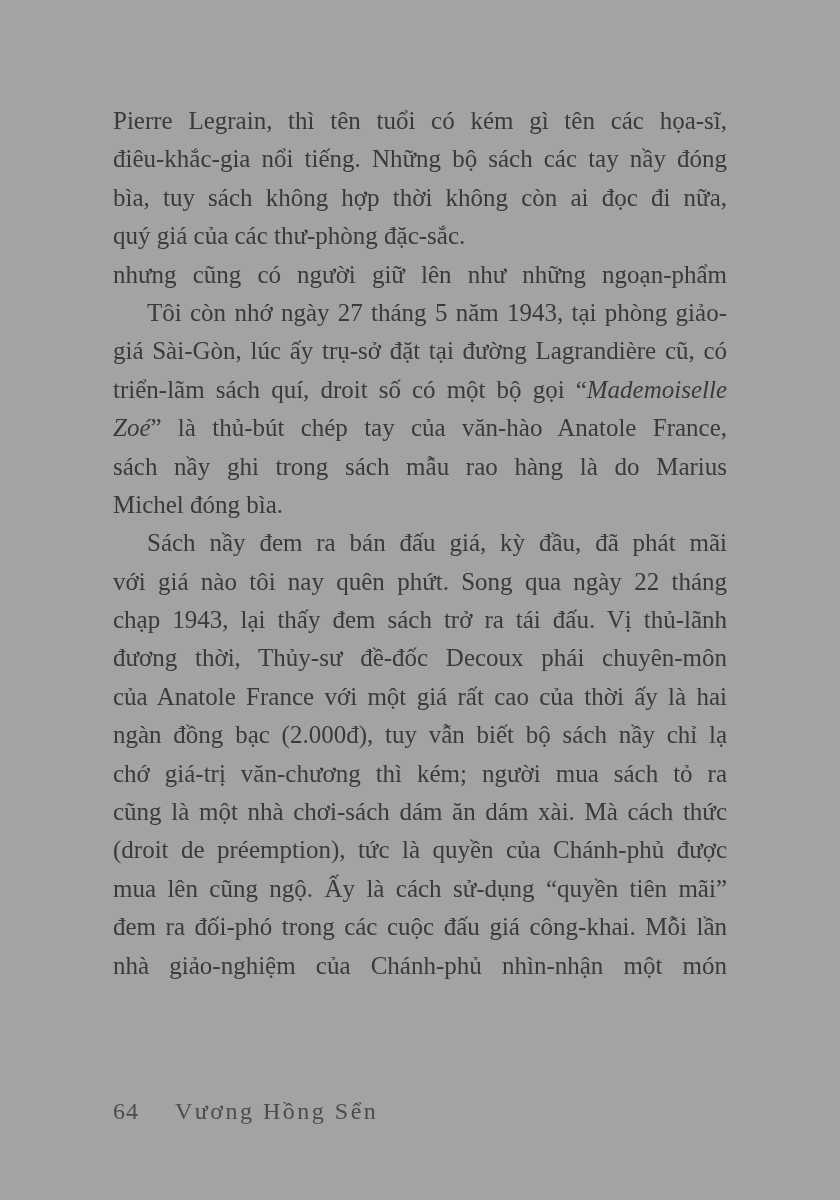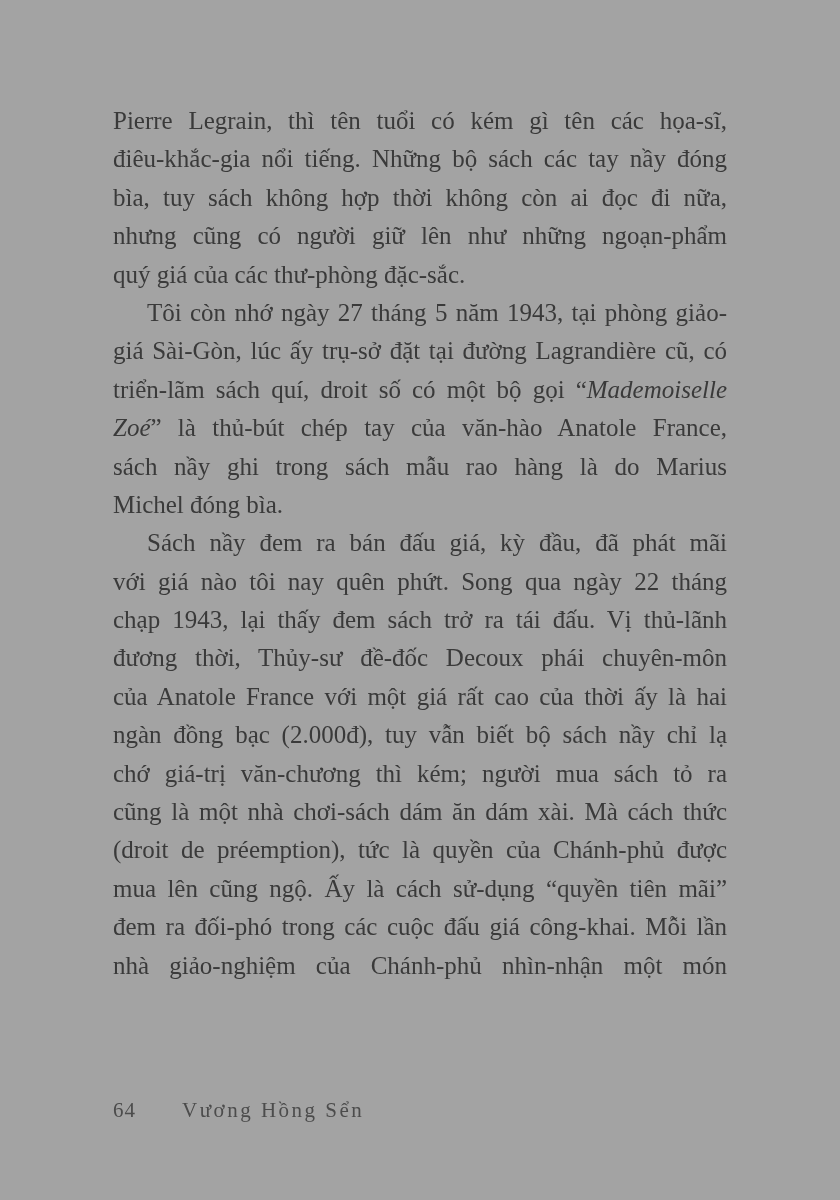--- a/index.html
+++ b/index.html
@@ -38,44 +38,44 @@
   .line.indent {
     padding-left: 34px;
   }
   .italic {
     font-style: italic;
   }
   .page-footer {
     position: absolute;
     left: 113px;
     top: 1098px;
-    font-size: 21px;
+    font-size: 24px;
     color: #4c4c4c;
     display: flex;
     align-items: baseline;
   }
   .page-number {
     letter-spacing: 1px;
   }
   .running-title {
-    margin-left: 46px;
+    margin-left: 36px;
     letter-spacing: 2.5px;
   }
 </style>
 </head>
 <body>
 
 <div class="book-page">
   <div class="page-text">
       <div class="paragraph">
         <div class="line"><span>Pierre Legrain, thì tên tuổi có kém gì tên các họa-sĩ,</span></div>
         <div class="line"><span>điêu-khắc-gia nổi tiếng. Những bộ sách các tay nầy đóng</span></div>
         <div class="line"><span>bìa, tuy sách không hợp thời không còn ai đọc đi nữa,</span></div>
+        <div class="line endline"><span>quý giá của các thư-phòng đặc-sắc.</span></div>
         <div class="line"><span>nhưng cũng có người giữ lên như những ngoạn-phẩm</span></div>
-        <div class="line endline"><span>quý giá của các thư-phòng đặc-sắc.</span></div>
       </div>
       <div class="paragraph">
         <div class="line indent"><span>Tôi còn nhớ ngày 27 tháng 5 năm 1943, tại phòng giảo-</span></div>
         <div class="line"><span>giá Sài-Gòn, lúc ấy trụ-sở đặt tại đường Lagrandière cũ, có</span></div>
         <div class="line"><span>triển-lãm sách quí, droit số có một bộ gọi “</span><span class="italic">Mademoiselle</span></div>
         <div class="line"><span class="italic">Zoé</span><span>” là thủ-bút chép tay của văn-hào Anatole France,</span></div>
         <div class="line"><span>sách nầy ghi trong sách mẫu rao hàng là do Marius</span></div>
         <div class="line endline"><span>Michel đóng bìa.</span></div>
       </div>
       <div class="paragraph">

